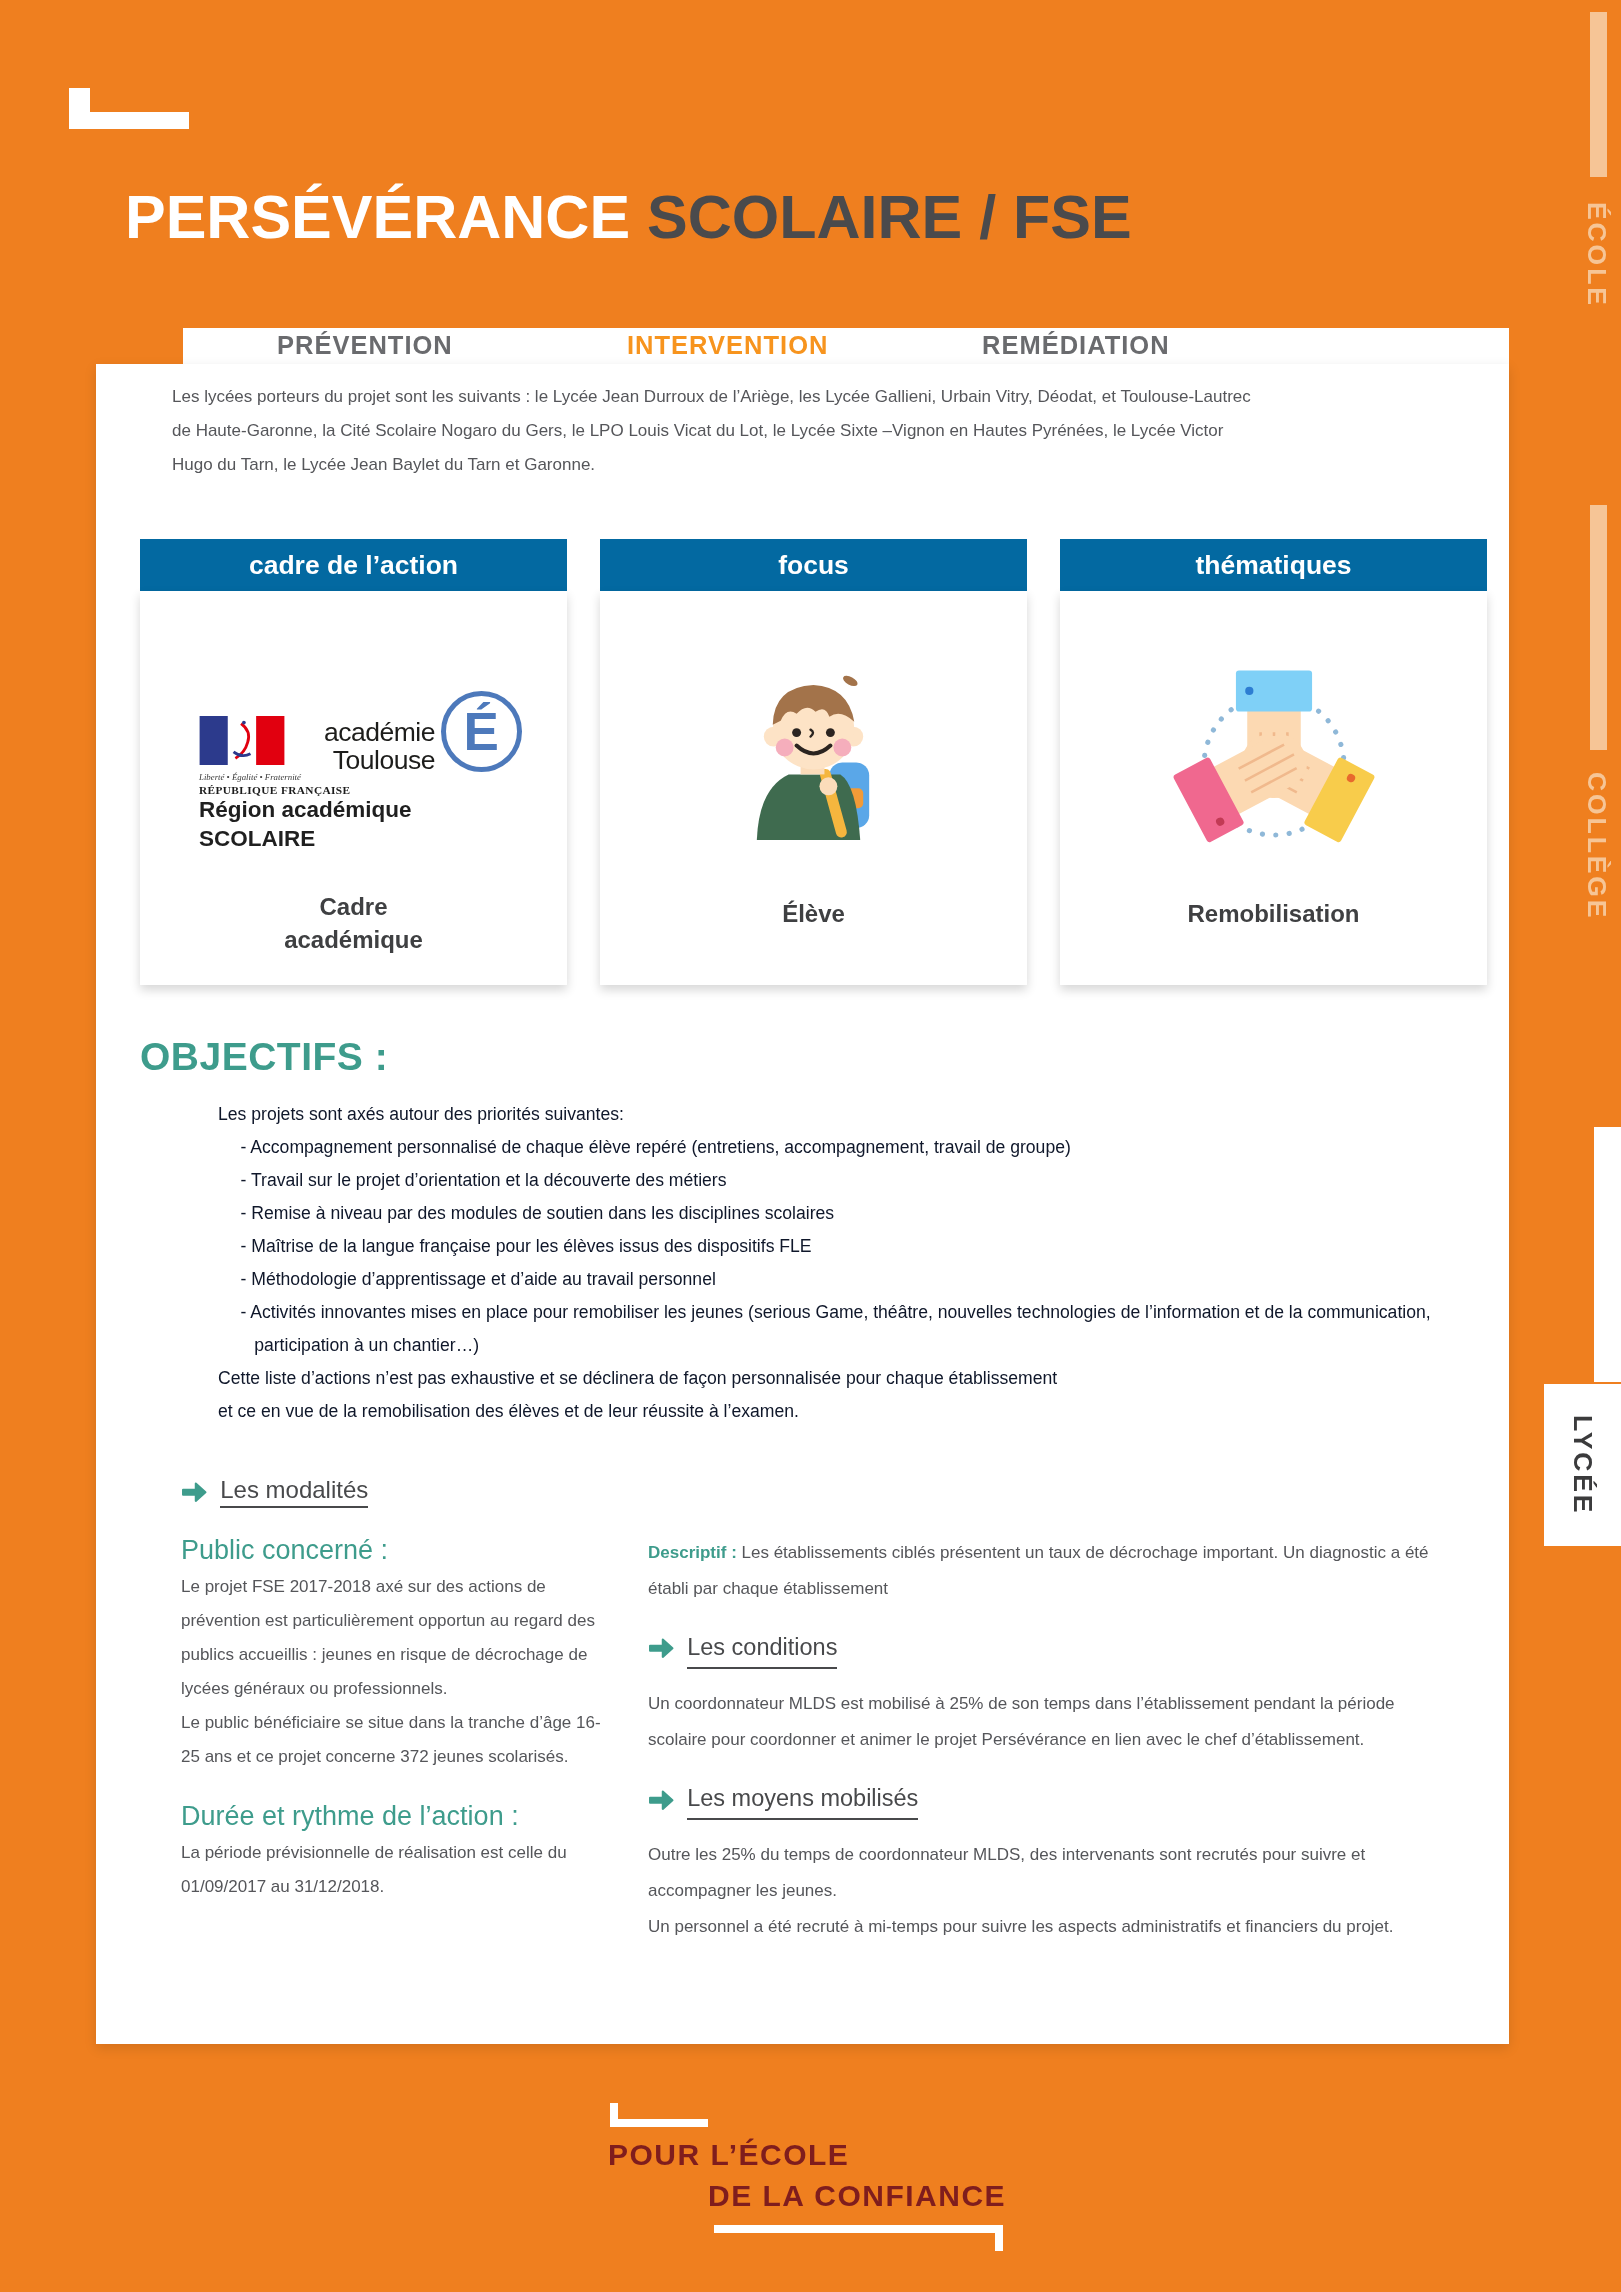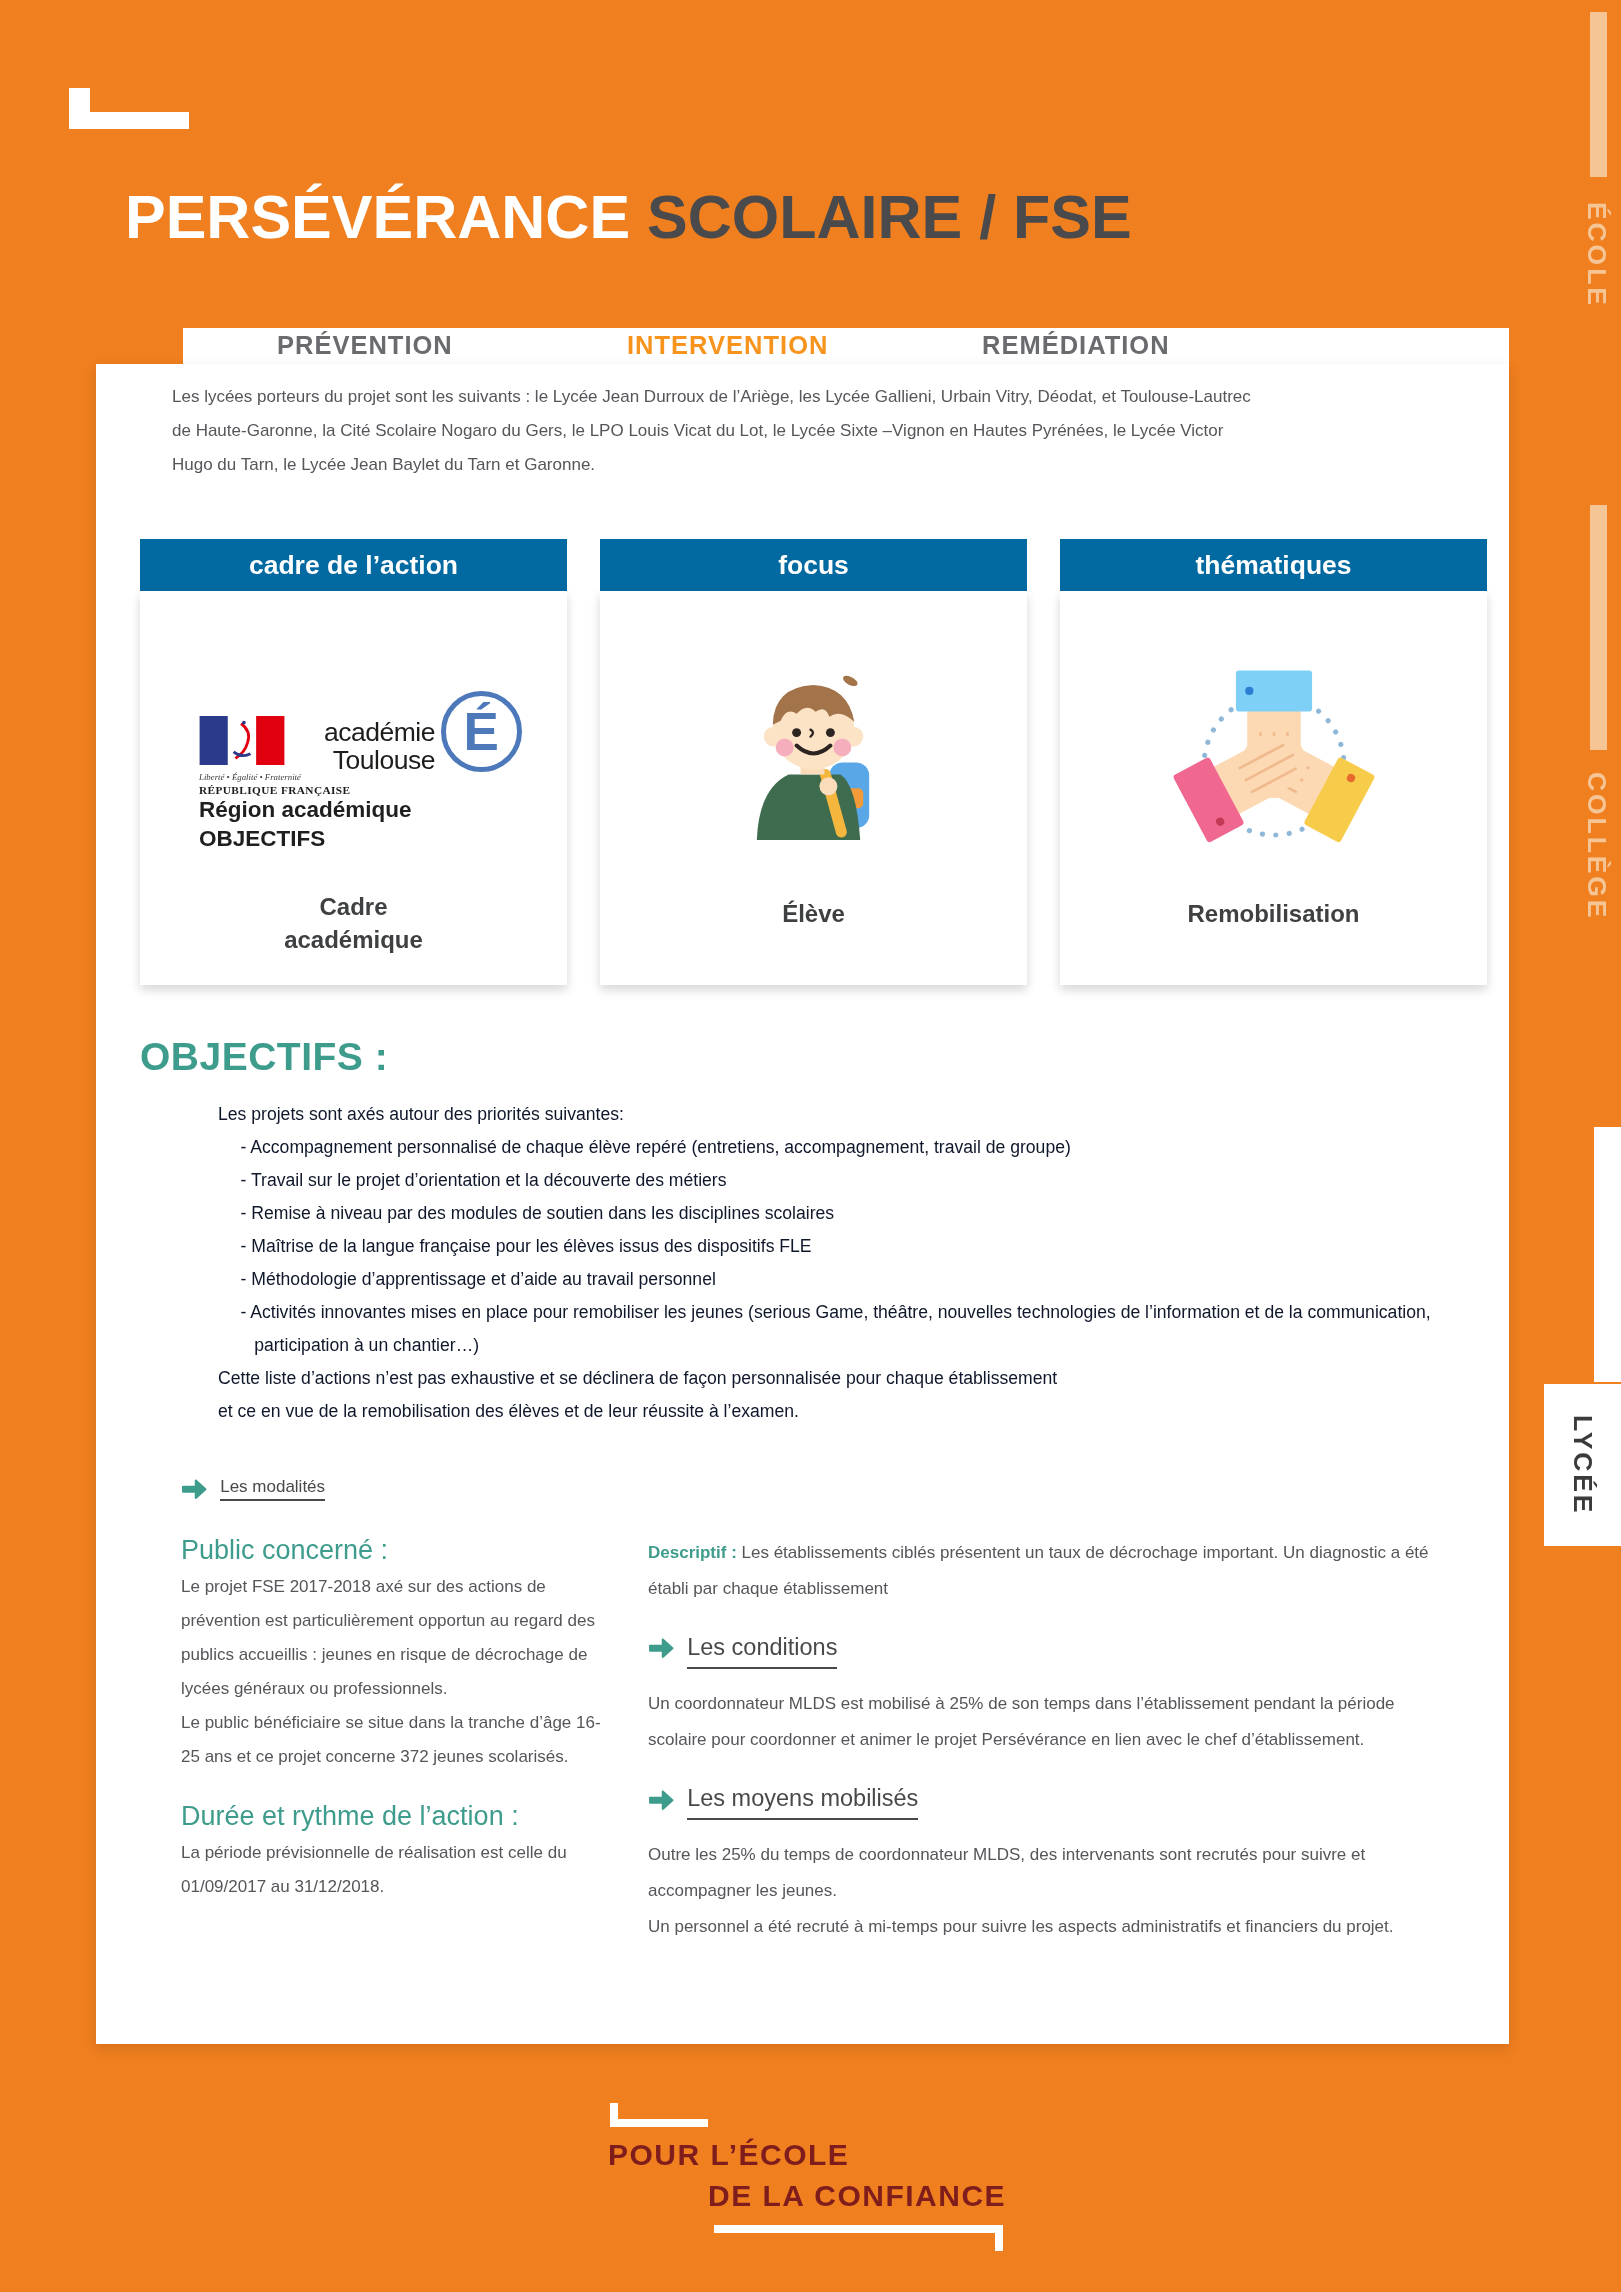--- a/index.html
+++ b/index.html
@@ -95,21 +95,21 @@
   .objectifs-block{
     left:218px;top:1098px;width:1269px;
     font-size:17.6px;line-height:33px;color:#0f172a;
   }
   .objectifs-block ul{margin:0;padding:0 0 0 22.5px;list-style:none;}
   .objectifs-block li{padding-left:13.7px;text-indent:-13.7px;}
 
   
   .section-heading{display:flex;align-items:center;gap:12.7px;}
   .section-heading .label{
-    font-size:17px;font-weight:500;color:#48494b;
+    font-size:24px;font-weight:500;color:#48494b;
     border-bottom:2px solid #48494b;padding-bottom:2px;
   }
   .modalites-heading{left:181px;top:1476px;}
 
   
   .left-col{left:181px;top:1535px;width:427px;font-size:17px;line-height:34px;color:#55565a;}
   .right-col{left:648px;top:1535px;width:792px;font-size:17px;line-height:36px;color:#55565a;}
   .col-label{font-size:27px;font-weight:400;color:#3e9c8c;line-height:31px;margin-bottom:3.9px;}
   .col-label-inline{font-weight:700;color:#3e9c8c;}
   .left-col .spacer{height:27.4px;}
@@ -173,21 +173,21 @@
     </div>
     <div class="academie-logo">
       <div class="academie-text">
         <div>académie</div>
         <div>Toulouse</div>
       </div>
       <div class="academie-emblem">É</div>
     </div>
     <div class="region-block">
       <div>Région académique</div>
-      <div>OBJECTIFS</div>
+      <div>SCOLAIRE</div>
     </div>
     <div class="card-caption">
       <div>Cadre</div>
       <div>académique</div>
     </div>
   </div>
 </div>
 
 <div class="abs info-card info-card-2">
   <div class="info-card-header">focus</div>

